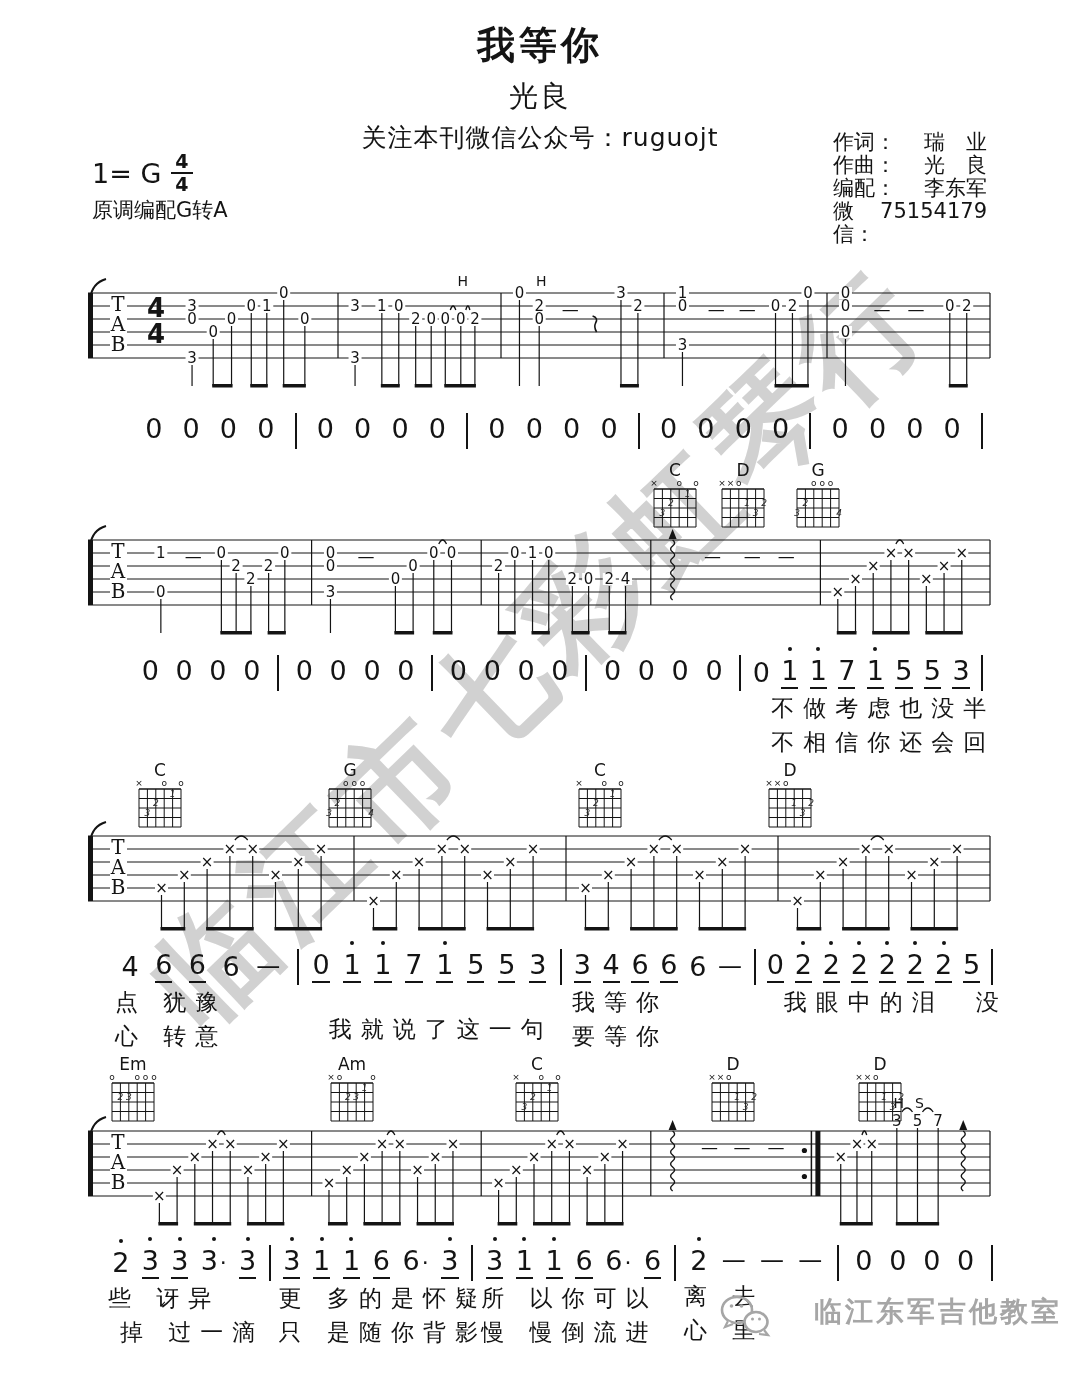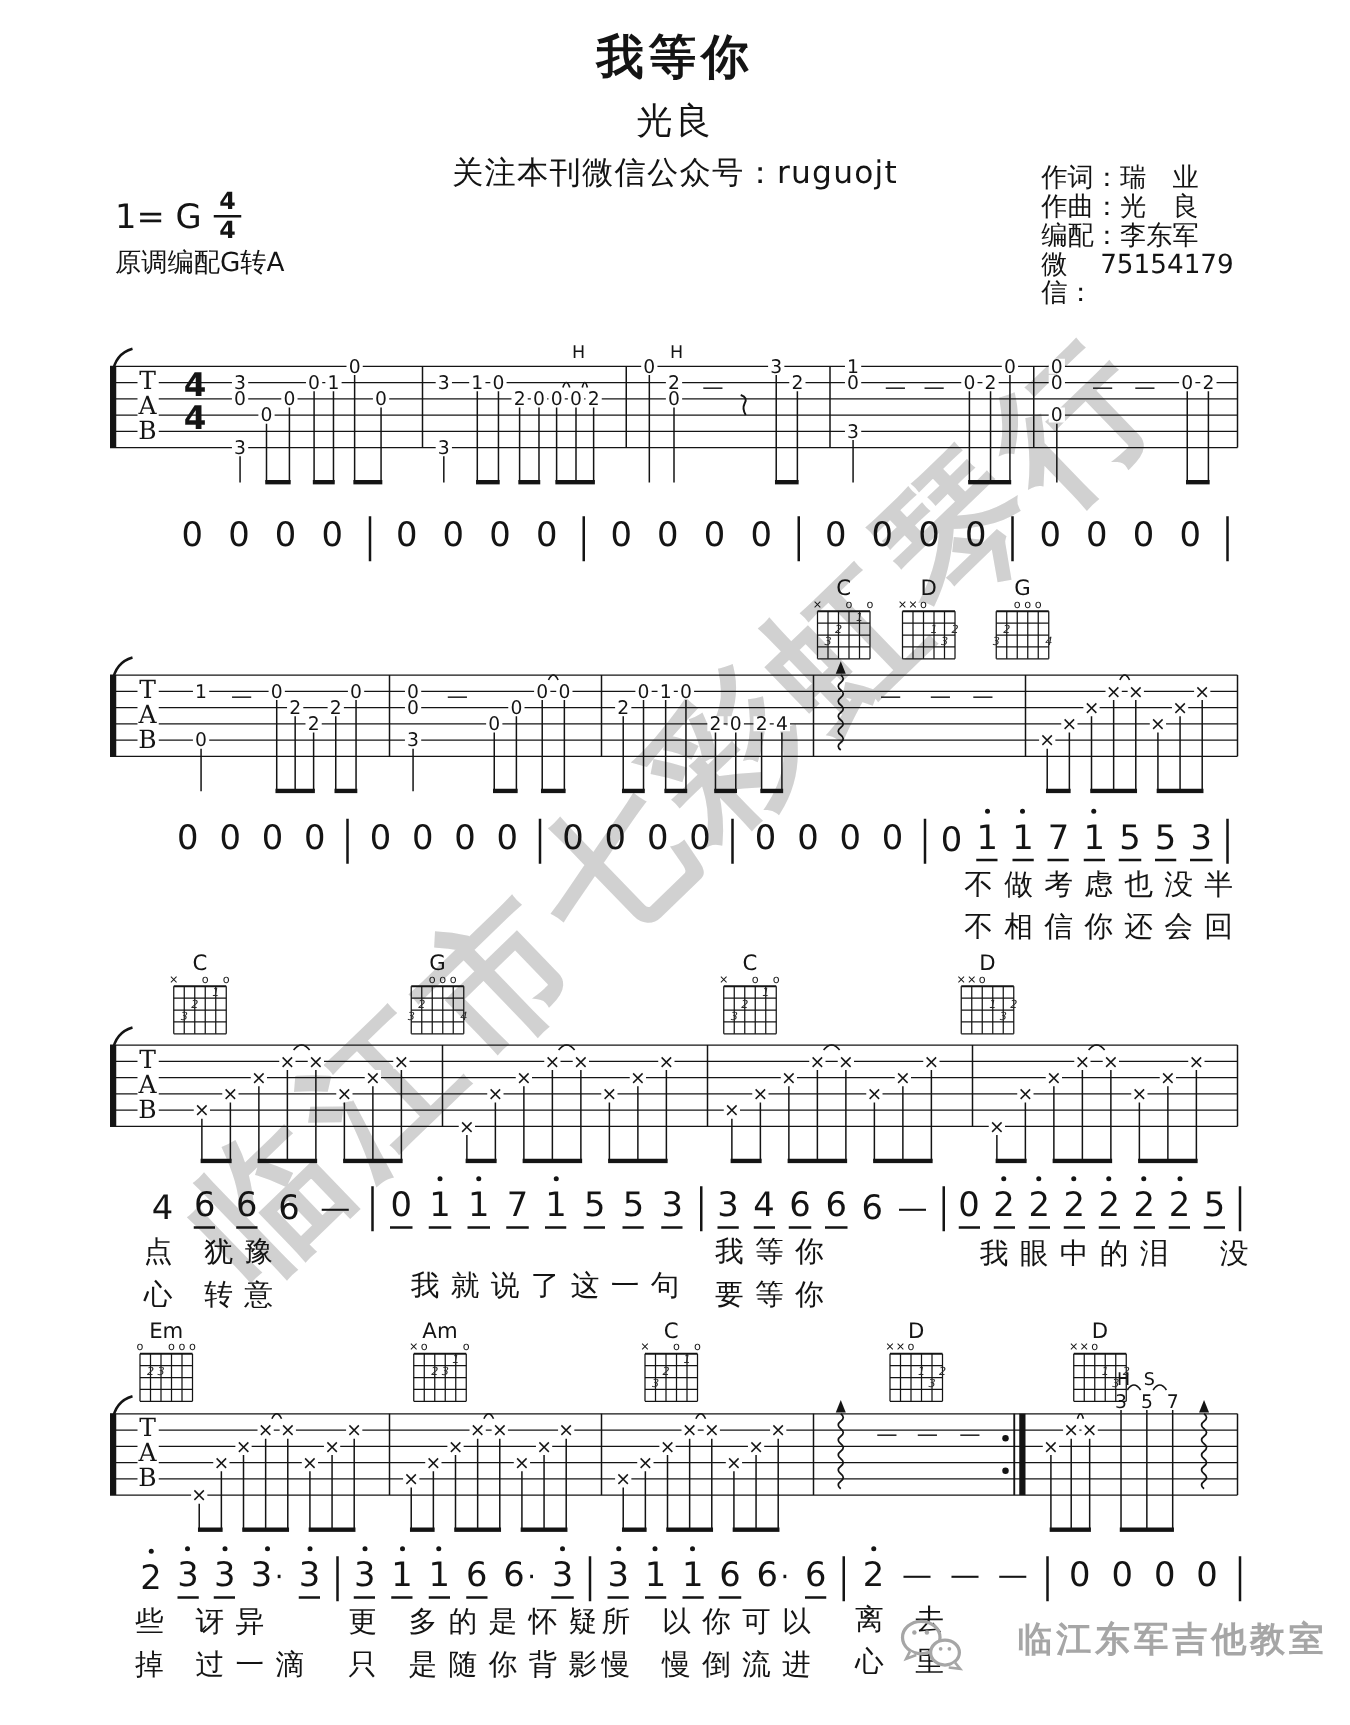--- a/index.html
+++ b/index.html
@@ -14,21 +14,21 @@
   .title{font-size:38px;font-weight:bold;letter-spacing:4px;}
   .artist{font-size:29px;margin-top:6px;letter-spacing:2px;}
   .subtitle{font-size:25px;margin-top:4px;letter-spacing:1px;text-align:center;}
   
   .meta-key{position:absolute;left:92px;top:152px;font-size:27px;z-index:2;display:flex;align-items:center;}
   .frac{display:inline-flex;flex-direction:column;margin-left:10px;line-height:1;font-size:19px;font-weight:bold;text-align:center;}
   .frac .ft{border-bottom:2px solid #141414;padding:0 4px 1px;}
   .frac .fb{padding:1px 4px 0;}
   .meta-note{position:absolute;left:92px;top:196px;font-size:21px;z-index:2;}
   .credits{position:absolute;left:833px;top:131px;width:154px;z-index:2;}
-  .credits .row{display:flex;justify-content:flex-start;font-size:21px;line-height:23px;}
+  .credits .row{display:flex;justify-content:space-between;font-size:21px;line-height:23px;}
   
   #score{position:absolute;inset:0;z-index:2;}
   
   .jline{position:absolute;display:flex;align-items:flex-start;}
   .jm{min-width:0;}
   .jbar{flex:0 0 2px;width:2px;height:36px;background:#141414;margin-top:1px;}
   .jtoks{display:flex;justify-content:space-evenly;align-items:flex-end;}
   .jtok{position:relative;font-size:27px;line-height:33px;}
   .jtok.jul{border-bottom:2px solid #141414;}
   .jtok.jdash{font-size:24px;}
@@ -1054,21 +1054,21 @@
       <div class="jline" style="left: 100px; top: 1244px; width: 893px;">
         <div class="jm" style="flex: 1.05 1 0px;">
           <div class="jtoks">
             <span class="jtok">2<i class="jdot"></i></span>
             <span class="jtok jul">3<i class="jdot"></i></span>
             <span class="jtok jul">3<i class="jdot"></i></span>
             <span class="jtok">3<i class="jdot"></i><em class="jaug">·</em></span>
             <span class="jtok jul">3<i class="jdot"></i></span>
           </div>
           <div class="jly" style="padding-left: 8px;">些 讶异</div>
-          <div class="jly" style="padding-left: 8px;">掉 过一滴</div>
+          <div class="jly" style="padding-left: 8px; margin-left: 12px;">掉 过一滴</div>
         </div>
         <div class="jbar"></div>
         <div class="jm" style="flex: 1.25 1 0px;">
           <div class="jtoks">
             <span class="jtok jul">3<i class="jdot"></i></span>
             <span class="jtok jul">1<i class="jdot"></i></span>
             <span class="jtok jul">1<i class="jdot"></i></span>
             <span class="jtok jul">6</span>
             <span class="jtok">6<em class="jaug">·</em></span>
             <span class="jtok jul">3<i class="jdot"></i></span>

